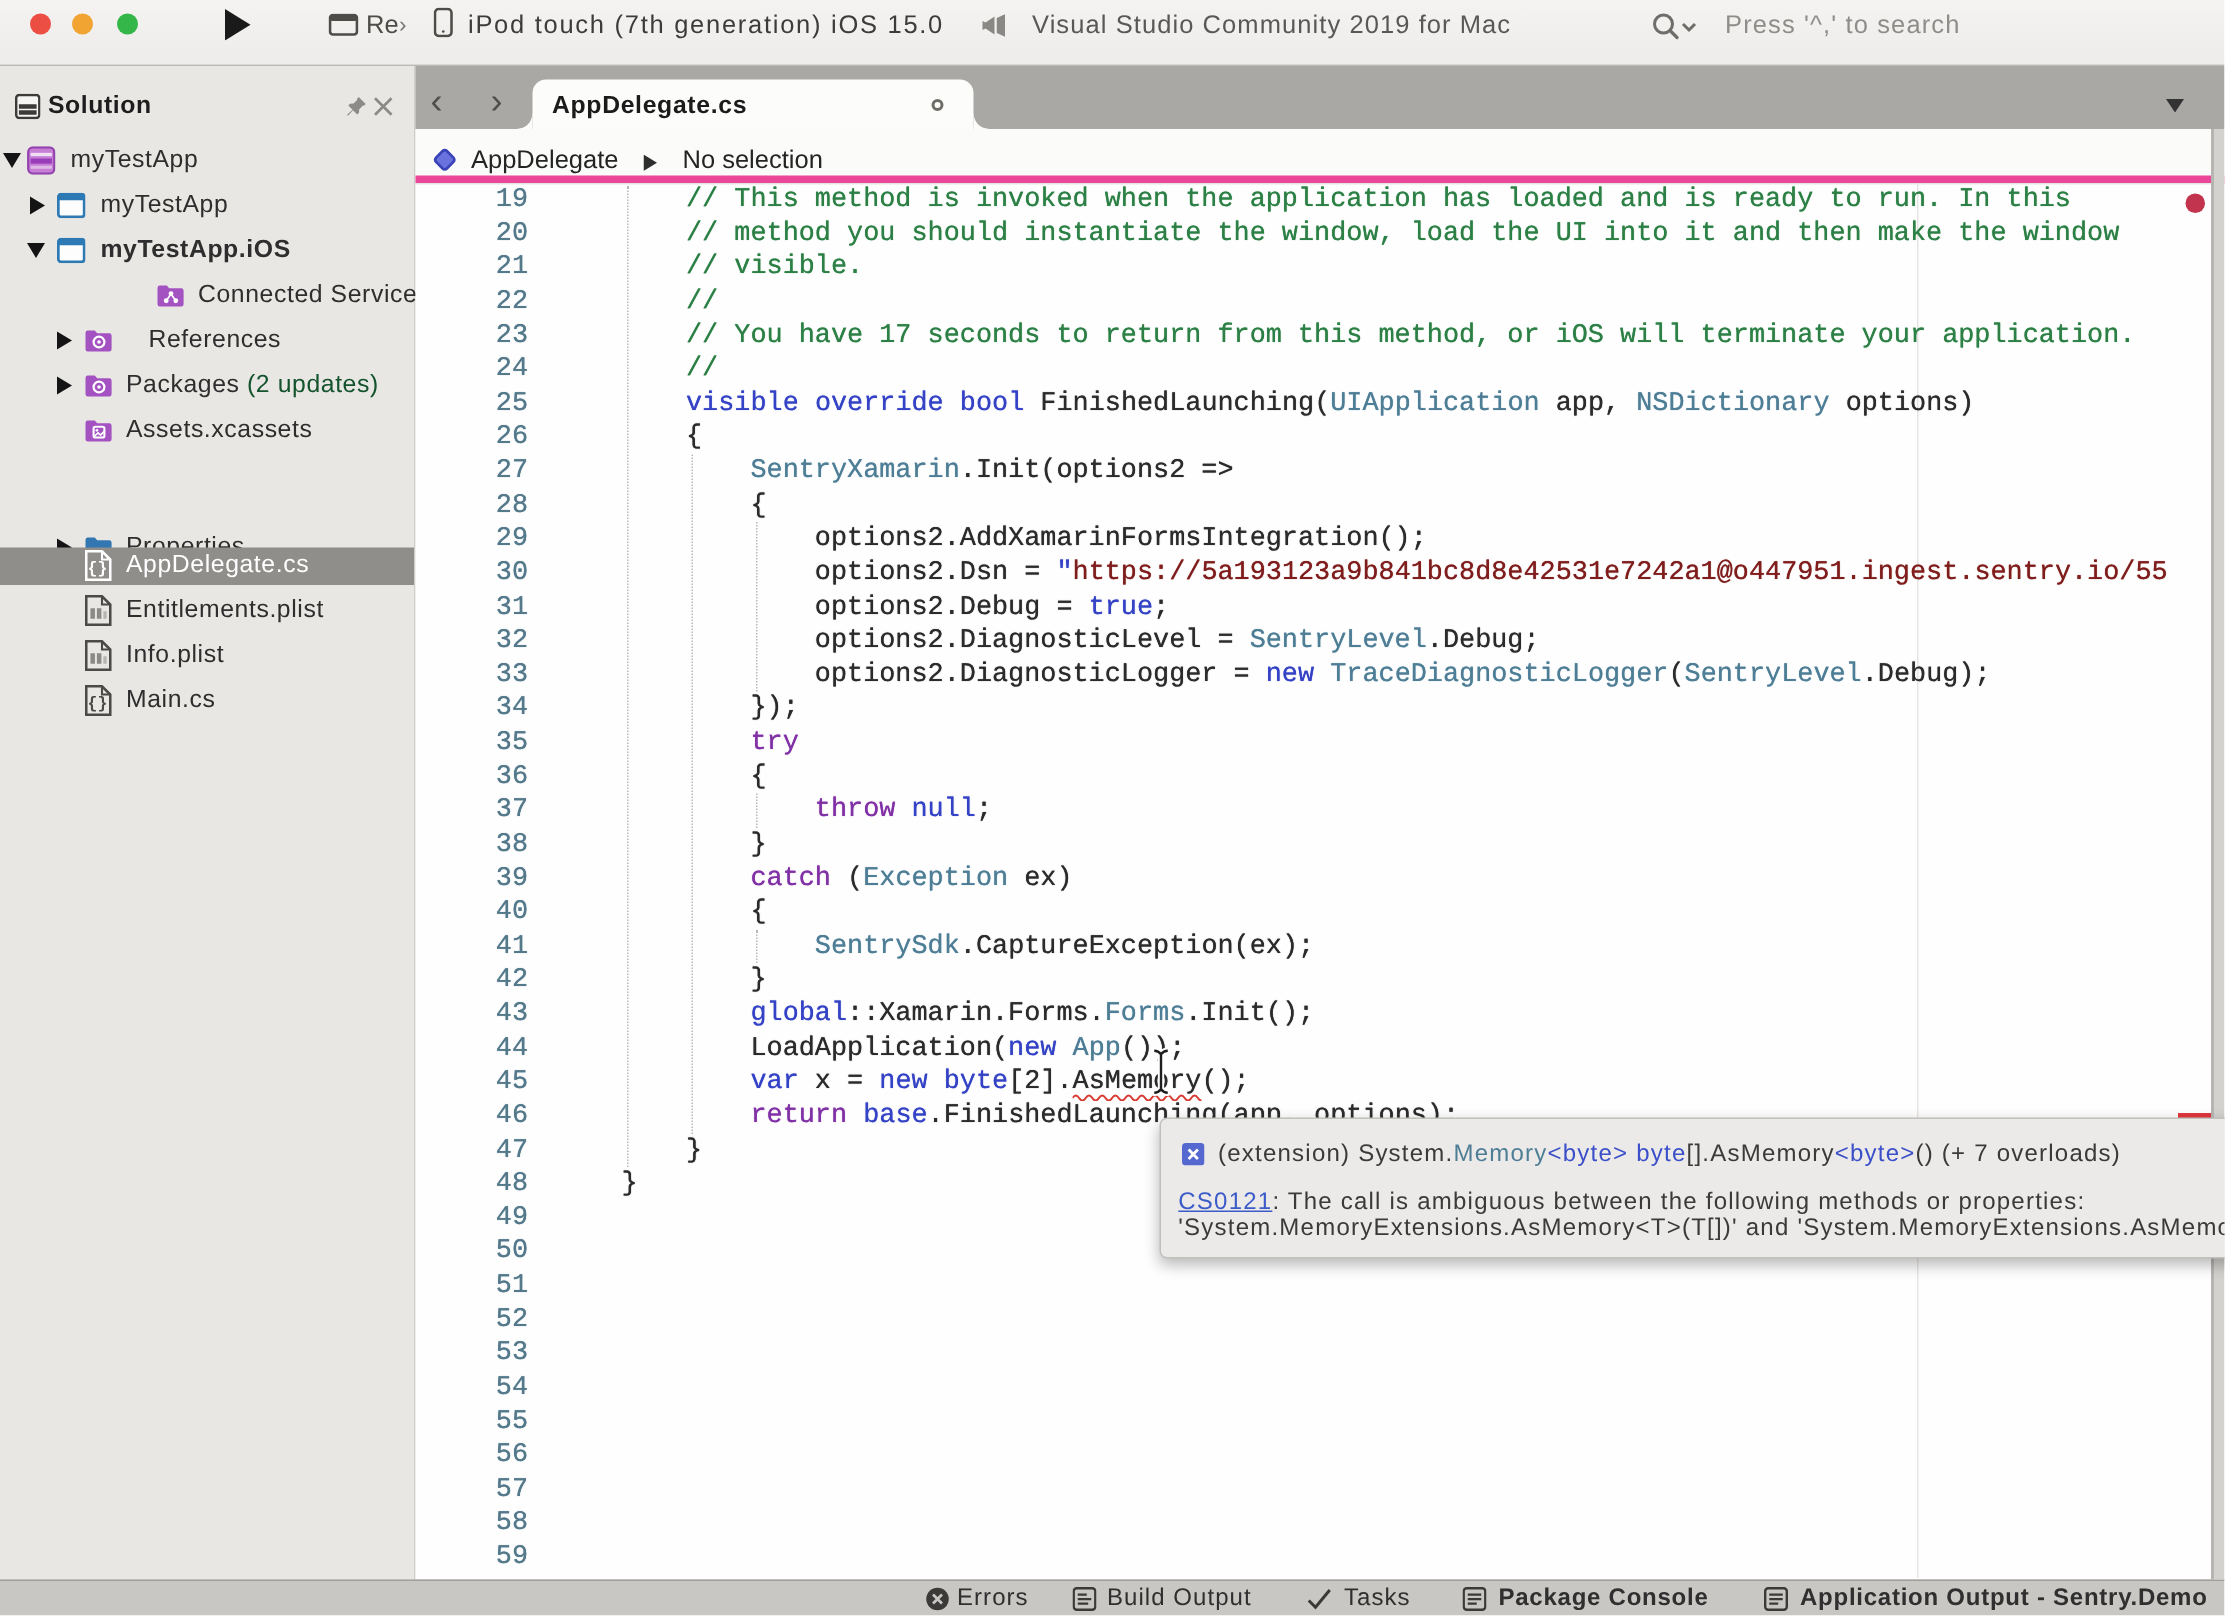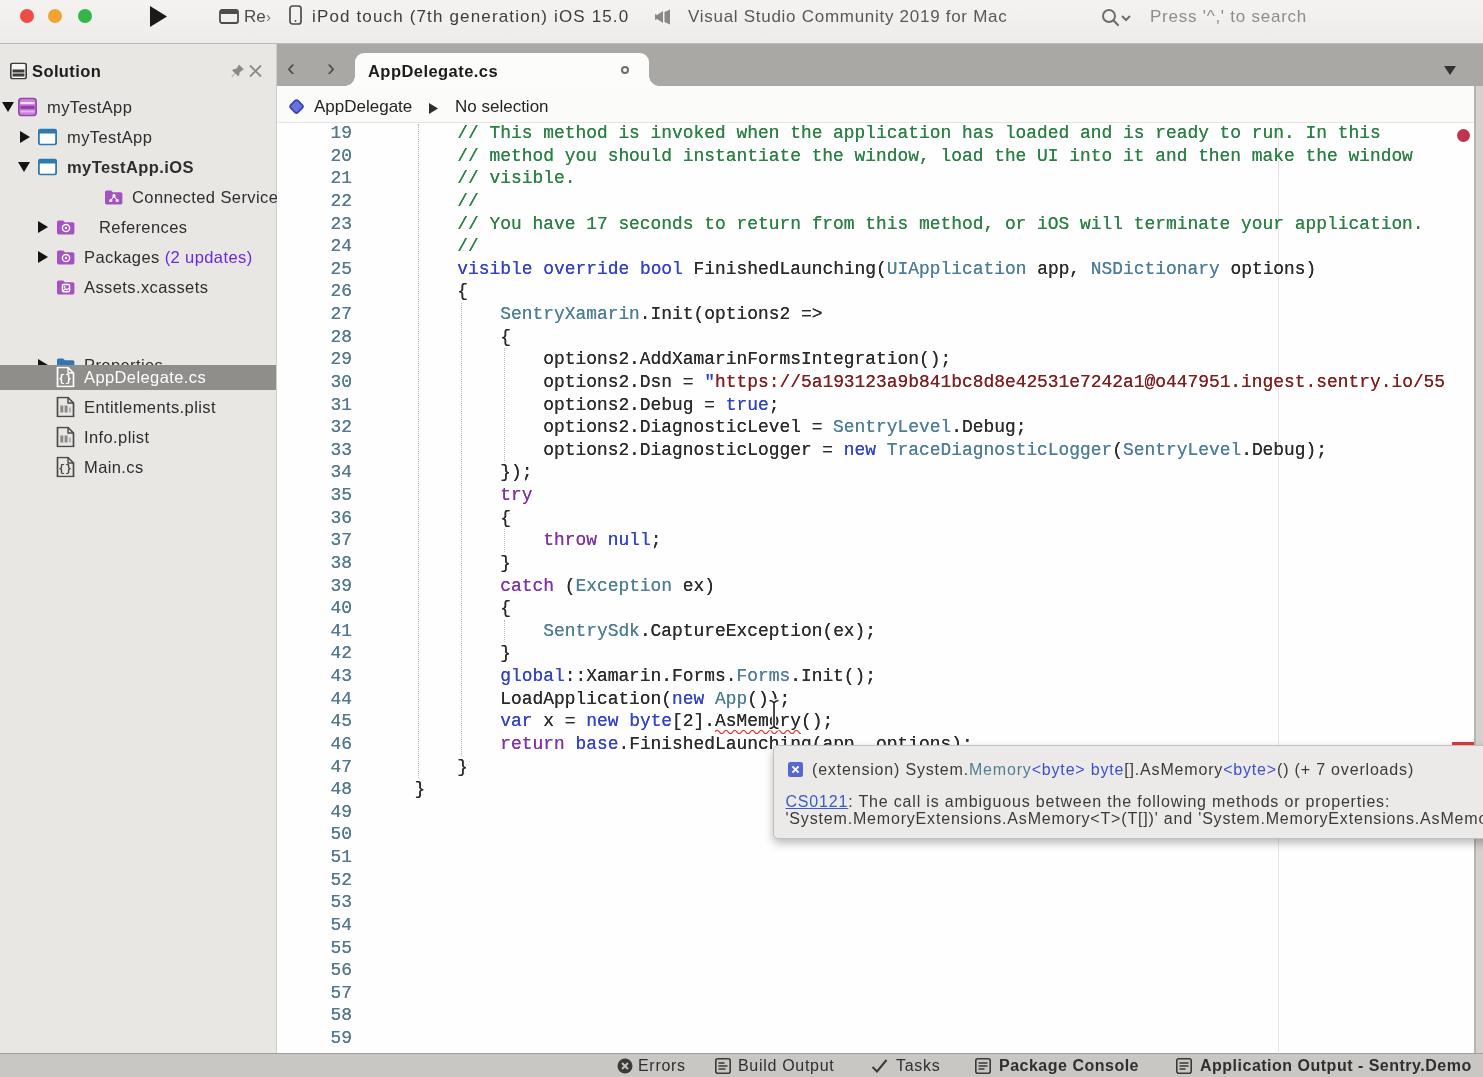--- a/index.html
+++ b/index.html
@@ -21,21 +21,21 @@
 .arr.d { border-top:10px solid #141414; border-left:6.5px solid transparent; border-right:6.5px solid transparent; }
 .ticon { position:absolute; top:50%; transform:translateY(-50%); }
 
 #tabbar { position:absolute; left:277px; top:44px; width:1206px; height:42px; background:#a9a8a4; }
 #tab { position:absolute; left:78px; top:9px; width:294px; height:33px; background:#fcfcfb; border-radius:9px 9px 0 0; }
 #tab:before, #tab:after { content:""; position:absolute; bottom:0; width:10px; height:10px; }
 #tab:before { left:-10px; background:radial-gradient(circle at 0 0, rgba(0,0,0,0) 9.5px, #fcfcfb 10px); }
 #tab:after { right:-10px; background:radial-gradient(circle at 100% 0, rgba(0,0,0,0) 9.5px, #fcfcfb 10px); }
 .chev { position:absolute; top:9px; font-size:24px; line-height:30px; color:#504e4b; }
 
-#crumb { position:absolute; left:277px; top:86px; width:1206px; height:37px; background:#fbfbfa; border-bottom:1px solid #ec4899; }
+#crumb { position:absolute; left:277px; top:86px; width:1206px; height:37px; background:#fbfbfa; border-bottom:6px solid #ec4899; }
 
 #editor { position:absolute; left:277px; top:122px; width:1206px; height:931px; background:#fefefe; overflow:hidden; }
 pre { font-family:"Liberation Mono", monospace; font-size:17.9px; line-height:22.625px; color:#2b2b2b; text-shadow:0 0 0.55px; }
 #gutter { position:absolute; left:0; top:0; width:75px; text-align:right; color:#54798b; }
 #code { position:absolute; left:137.4px; top:0; }
 .g { color:#2c8045; }
 .k { color:#3442c5; }
 .p { color:#8031a5; }
 .t { color:#4e7e96; }
 .u { color:#7f1d1d; }
@@ -143,21 +143,21 @@
       </svg>
       <span class="lbl" style="left:99px;">References</span>
     </div>
 <div class="trow" style="top:198px;">
       <div class="arr r" style="left:38px;"></div>
       <svg class="ticon" style="left:56px;" width="20" height="19" viewBox="0 0 20 19">
         <path d="M1,4.5 a1.6,1.6 0 0 1 1.6,-1.6 h4.6 l1.6,1.8 h8 a1.6,1.6 0 0 1 1.6,1.6 v9 a1.6,1.6 0 0 1 -1.6,1.6 h-14.2 a1.6,1.6 0 0 1 -1.6,-1.6 z" fill="#a452c2"></path>
         <circle cx="10" cy="10.5" r="3.6" fill="none" stroke="#fff" stroke-width="1.5"></circle>
         <circle cx="10" cy="10.5" r="1.2" fill="#fff"></circle>
       </svg>
-      <span class="lbl" style="left:84px;">Packages <span style="color:#6d28d9">(2 updates)</span></span>
+      <span class="lbl" style="left:84px;">Packages <span style="color:#14532d">(2 updates)</span></span>
     </div>
 <div class="trow" style="top:228px;">
       <svg class="ticon" style="left:56px;" width="20" height="19" viewBox="0 0 20 19">
         <path d="M1,4.5 a1.6,1.6 0 0 1 1.6,-1.6 h4.6 l1.6,1.8 h8 a1.6,1.6 0 0 1 1.6,1.6 v9 a1.6,1.6 0 0 1 -1.6,1.6 h-14.2 a1.6,1.6 0 0 1 -1.6,-1.6 z" fill="#a452c2"></path>
         <rect x="6.4" y="7" width="7.2" height="7.2" rx="1.2" fill="none" stroke="#fff" stroke-width="1.4"></rect>
         <circle cx="8.6" cy="9.4" r="0.9" fill="#fff"></circle>
         <path d="M6.8,13.5 l2.6,-2.4 l1.6,1.4 l2.6,-2.6" stroke="#fff" stroke-width="1.1" fill="none"></path>
       </svg>
       <span class="lbl" style="left:84px;">Assets.xcassets</span>
     </div>

